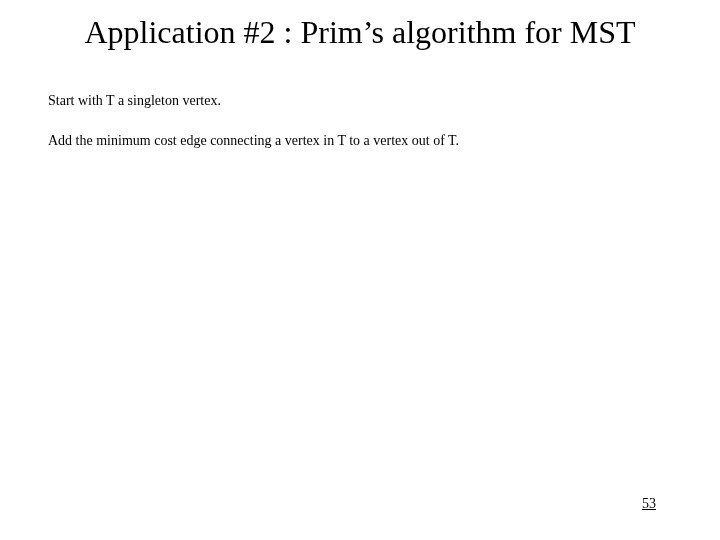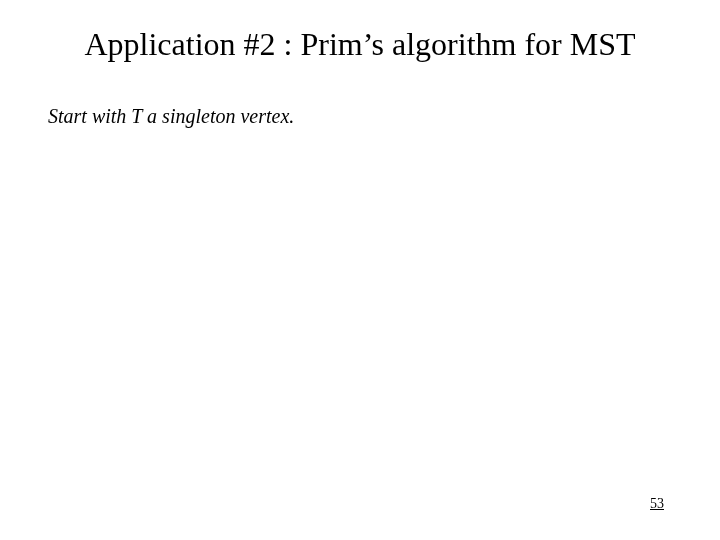--- a/index.html
+++ b/index.html
@@ -9,48 +9,48 @@
     height: 540px;
     background: #ffffff;
     font-family: "Times New Roman", Times, serif;
     color: #000000;
   }
   .slide {
     position: relative;
     width: 720px;
     height: 540px;
     box-sizing: border-box;
-    padding: 24px 48px 0 48px;
+    padding: 12px 48px 0 48px;
   }
   .title {
     font-size: 32px;
     line-height: 1.25;
     text-align: center;
     margin: 0 0 40px 0;
     font-weight: normal;
   }
   .body p {
-    font-size: 20px;
+    font-size: 14px;
     line-height: 1.25;
     margin: 0 4px 22px 0;
     font-weight: normal;
-    font-style: italic;
   }
   .pagenum {
     position: absolute;
-    right: 56px;
+    right: 64px;
     bottom: 28px;
     font-size: 14px;
     text-decoration: underline;
   }
 </style>
 </head>
 <body>
 
 <div class="slide">
   <h1 class="title">Application #2 : Prim’s algorithm for MST</h1>
 
   <div class="body">
     <p>Start with T a singleton vertex.</p>
+    <p>Add the minimum cost edge connecting a vertex in T to a vertex out of T.</p>
   </div>
 
   <div class="pagenum">53</div>
 </div>
 
 </body></html>

